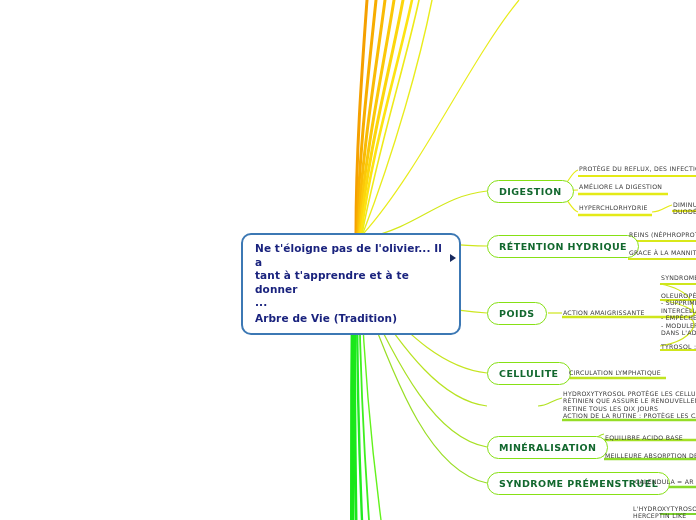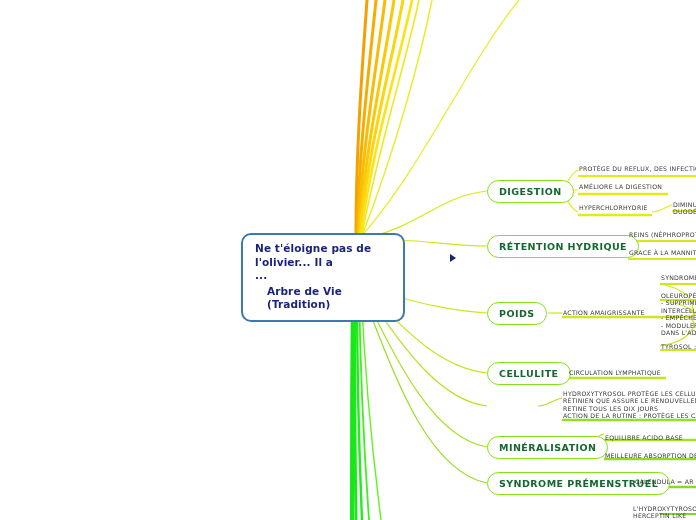--- a/index.html
+++ b/index.html
@@ -22,38 +22,37 @@
     width: 696px;
     height: 520px;
     pointer-events: none;
   }
 
   
   #root-node {
     position: absolute;
     left: 241px;
     top: 233px;
-    width: 164px;
+    width: 220px;
     box-sizing: border-box;
     border: 2px solid #3c78b4;
     border-radius: 10px;
     background: #ffffff;
     padding: 7px 10px 8px 12px;
   }
   #root-node .line {
     font-size: 10.5px;
     font-weight: bold;
     color: #1a237e;
     line-height: 13.5px;
     letter-spacing: 0.1px;
     white-space: pre-wrap;
   }
   #root-node .line2 {
     margin-top: 2px;
-    margin-left: 12px;
   }
   #collapse-marker {
     position: absolute;
     left: 450px;
     top: 254px;
     width: 0;
     height: 0;
     border-top: 4.5px solid transparent;
     border-bottom: 4.5px solid transparent;
     border-left: 6px solid #17295e;
@@ -165,20 +164,21 @@
     <path d="M604,459 L696,459" stroke="#8fdb28" stroke-width="2.4"></path>
 
     <path d="M612,483 C622,483 626,482 634,481" fill="none" stroke="#88da2a" stroke-width="1.2"></path>
     <path d="M634,487 L696,487" stroke="#88da2a" stroke-width="2.6"></path>
 
     <path d="M696,514 L660,514" stroke="#7ed62c" stroke-width="2"></path>
   </svg>
 
   <div id="root-node">
     <div class="line">Ne t'éloigne pas de l'olivier... Il a</div>
+    <div class="line">tant à t'apprendre et à te donner</div>
     <div class="line">...</div>
     <div class="line line2">Arbre de Vie (Tradition)</div>
   </div>
   <div id="collapse-marker"></div>
 
   <div class="branch-node" style="left:487px; top:180px;">
     <span class="label">DIGESTION</span>
   </div>
 
   <div class="branch-node" style="left:487px; top:235px;text-align:center;">

